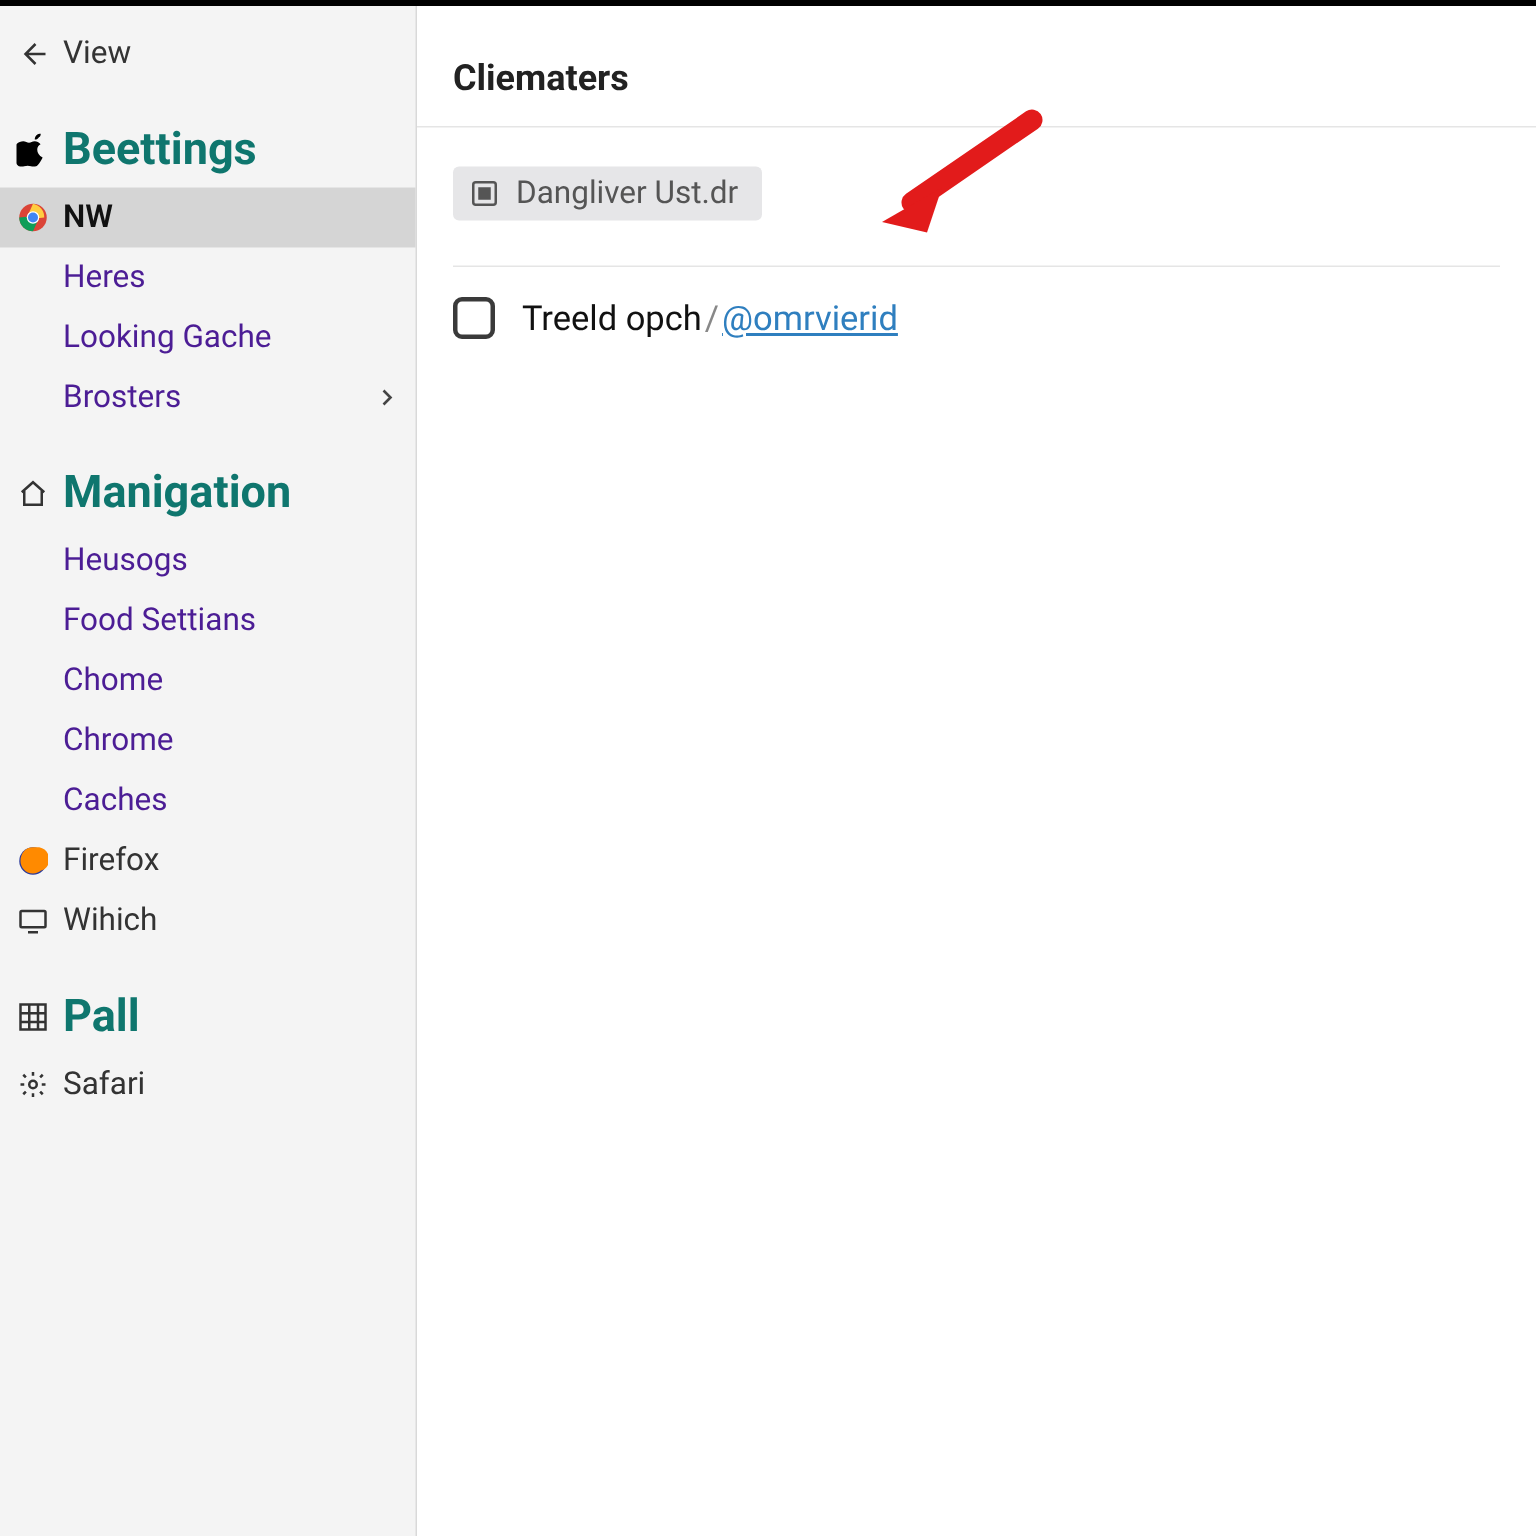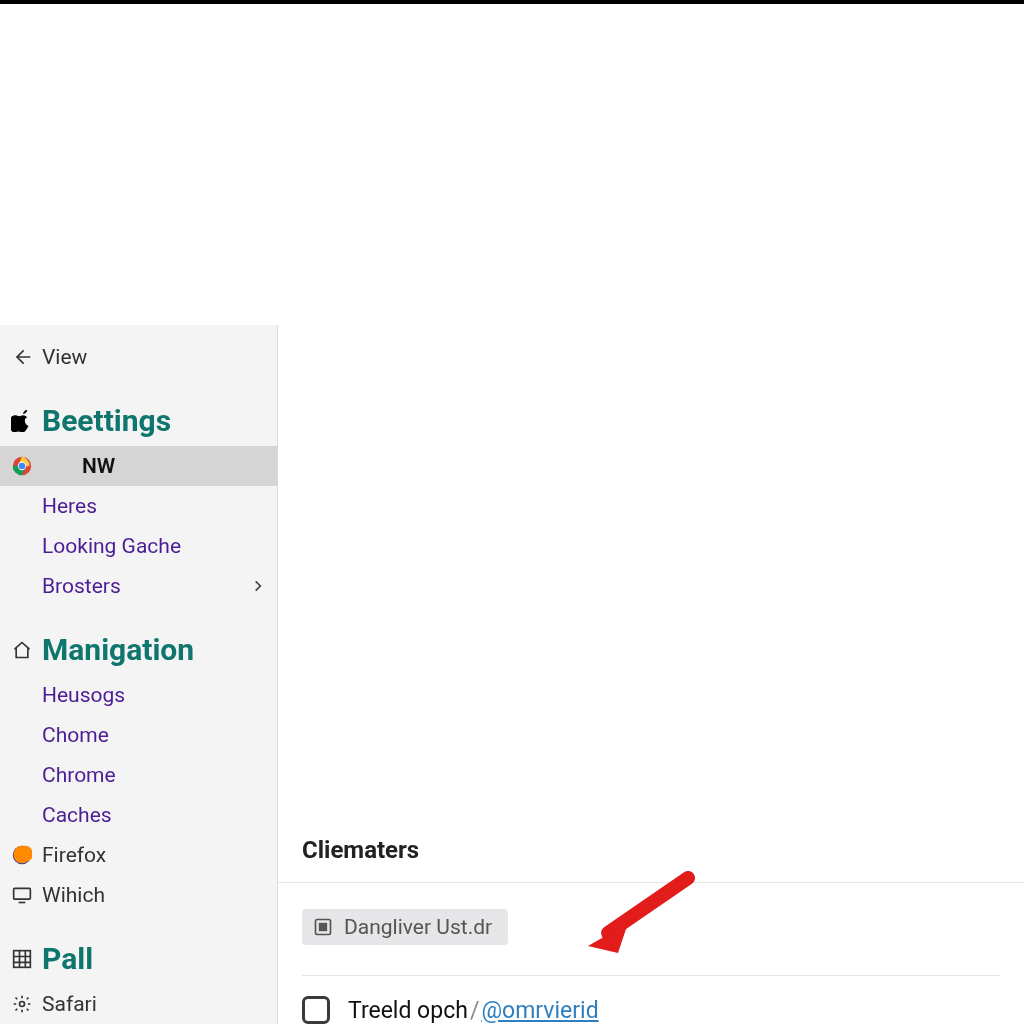--- a/index.html
+++ b/index.html
@@ -1,23 +1,23 @@
 <!DOCTYPE html>
 <html><head>
 <meta charset="utf-8">
 <style>
 * { margin: 0; padding: 0; box-sizing: border-box; }
 html, body { width: 1024px; height: 1024px; font-family: -apple-system, "Segoe UI", Roboto, Arial, sans-serif; background: #fff; overflow: hidden; }
-.app { display: flex; width: 100%; height: 100%; border-top: 4px solid #000; align-items: flex-end; }
+.app { display: flex; width: 100%; height: 100%; border-top: 4px solid #000; }
 .sidebar { width: 278px; background: #f4f4f4; border-right: 1px solid #d9d9d9; padding-top: 12px; }
 .side-row { display: flex; align-items: center; padding: 8px 12px 8px 8px; font-size: 21px; color: #333; cursor: pointer; }
 .side-row .leading { width: 28px; display: inline-flex; justify-content: center; align-items: center; margin-right: 6px; }
 .side-row.header { font-weight: 700; color: #0f766e; font-size: 30px; }
 .side-row.sub { padding-left: 42px; font-size: 21px; color: #4c1d95; }
-.side-row.active { background: #d5d5d5; font-weight: 600; color: #111; gap: 40px; }
+.side-row.active { background: #d5d5d5; font-weight: 600; color: #111; }
 .side-row .trailing { margin-left: auto; color: #555; }
 .spacer { height: 18px; }
 .main { flex: 1; background: #fff; position: relative; margin-top: 10px; }
 .title-row { padding: 24px 24px 18px 24px; font-size: 24px; font-weight: 700; color: #222; border-bottom: 1px solid #e5e5e5; }
 .file-row { margin: 26px 24px 0 24px; display: inline-flex; align-items: center; gap: 10px; background: #e6e6e8; border-radius: 4px; padding: 6px 16px 6px 10px; color: #555; font-size: 21px; }
 .file-row .icon-box { width: 22px; height: 22px; display: inline-flex; align-items: center; justify-content: center; }
 .divider2 { margin: 30px 24px 0 24px; border-top: 1px solid #e5e5e5; }
 .tree-row { margin: 20px 24px 0 24px; display: flex; align-items: center; font-size: 23px; }
 .tree-row .cb { width: 28px; height: 28px; border: 3px solid #3a3a3a; border-radius: 6px; margin-right: 18px; background: #fff; }
 .tree-row .label { font-weight: 400; color: #111; }
@@ -89,20 +89,23 @@
       <span class="leading">
         <svg width="20" height="20" viewBox="0 0 24 24" fill="none" stroke="#333" stroke-width="2">
             <path d="M3 11l9-8 9 8M5 10v11h14V10"></path>
           </svg>
       </span>
       <span>Manigation</span>
     </div>
 
     <div class="side-row sub">
         <span>Heusogs</span>
+      </div>
+    <div class="side-row sub">
+        <span>Food Settians</span>
       </div>
     <div class="side-row sub">
         <span>Chome</span>
       </div>
     <div class="side-row sub">
         <span>Chrome</span>
       </div>
     <div class="side-row sub">
         <span>Caches</span>
       </div>

